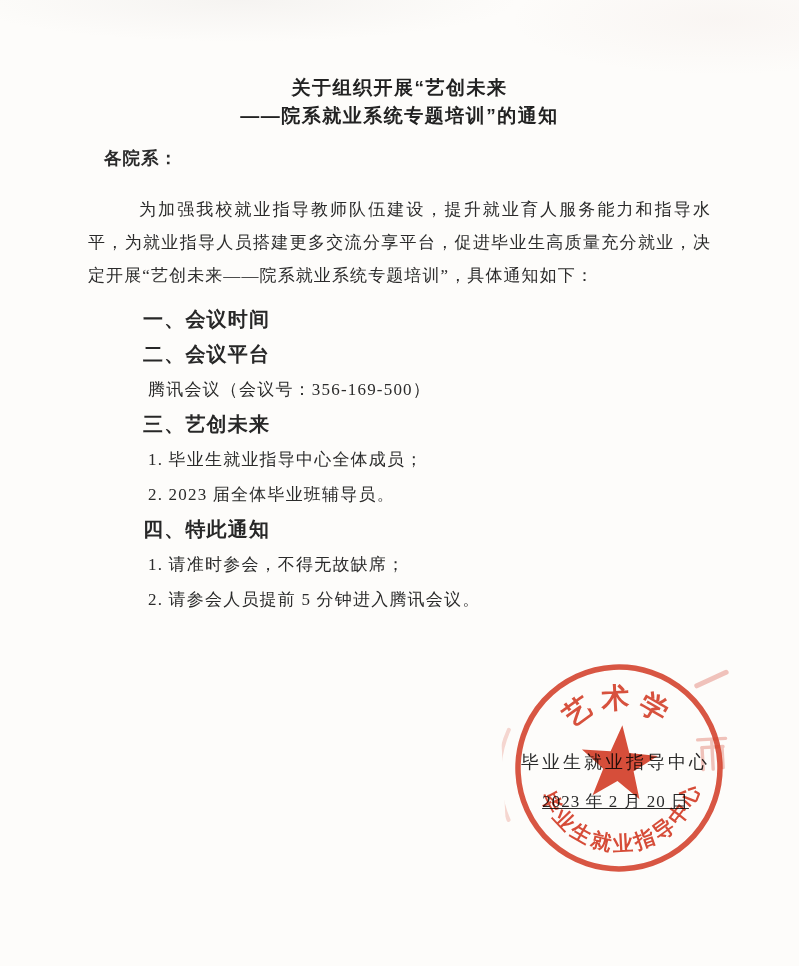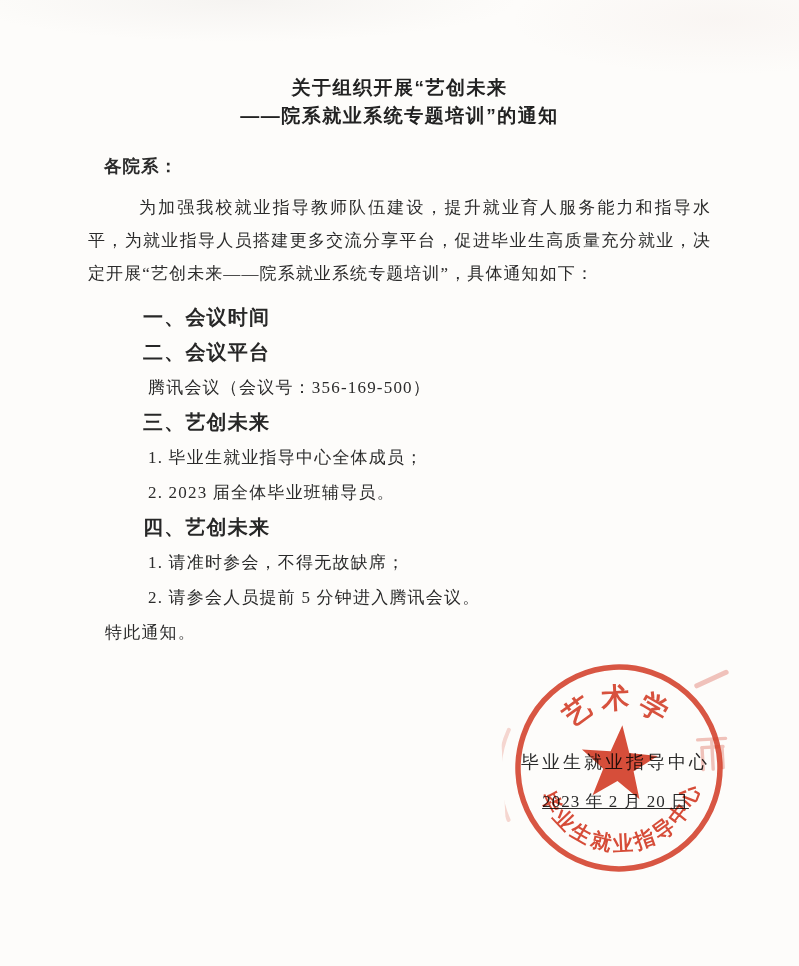--- a/index.html
+++ b/index.html
@@ -23,29 +23,29 @@
   .title {
     text-align: center;
     font-family: "Liberation Sans", "DejaVu Sans", sans-serif;
     font-weight: 700;
     font-size: 19px;
     line-height: 28px;
     letter-spacing: 1.5px;
     color: #222;
   }
   .salutation {
-    margin-top: 24px;
+    margin-top: 16px;
     margin-left: 16px;
     font-size: 17.5px;
     font-weight: 600;
     letter-spacing: 1px;
     line-height: 24px;
   }
   .intro {
-    margin-top: 13px;
+    margin-top: 23px;
     font-size: 17px;
     line-height: 33px;
     letter-spacing: 1.1px;
     text-align: justify;
     text-indent: 3em;
   }
   .doc-lines { margin-top: 10px; }
   .doc-line {
     height: 35px;
     line-height: 35px;
@@ -109,24 +109,23 @@
 
   <div class="intro">为加强我校就业指导教师队伍建设，提升就业育人服务能力和指导水平，为就业指导人员搭建更多交流分享平台，促进毕业生高质量充分就业，决定开展“艺创未来——院系就业系统专题培训”，具体通知如下：</div>
 
   <div class="doc-lines">
     <div class="doc-line heading">一、会议时间</div>
     <div class="doc-line heading">二、会议平台</div>
     <div class="doc-line item">腾讯会议（会议号：356-169-500）</div>
     <div class="doc-line heading">三、艺创未来</div>
     <div class="doc-line item">1. 毕业生就业指导中心全体成员；</div>
     <div class="doc-line item">2. 2023 届全体毕业班辅导员。</div>
-    <div class="doc-line heading">四、艺创未来</div>
+    <div class="doc-line heading">四、特此通知</div>
     <div class="doc-line item">1. 请准时参会，不得无故缺席；</div>
     <div class="doc-line item">2. 请参会人员提前 5 分钟进入腾讯会议。</div>
-    <div class="doc-line closing">特此通知。</div>
   </div>
 
   <div class="signature-block">
     <div class="signature-name">毕业生就业指导中心</div>
     <div class="signature-date">2023 年 2 月 20 日</div>
   </div>
 
   <div class="seal">
     <svg viewBox="0 0 232 232" xmlns="http://www.w3.org/2000/svg">
 

